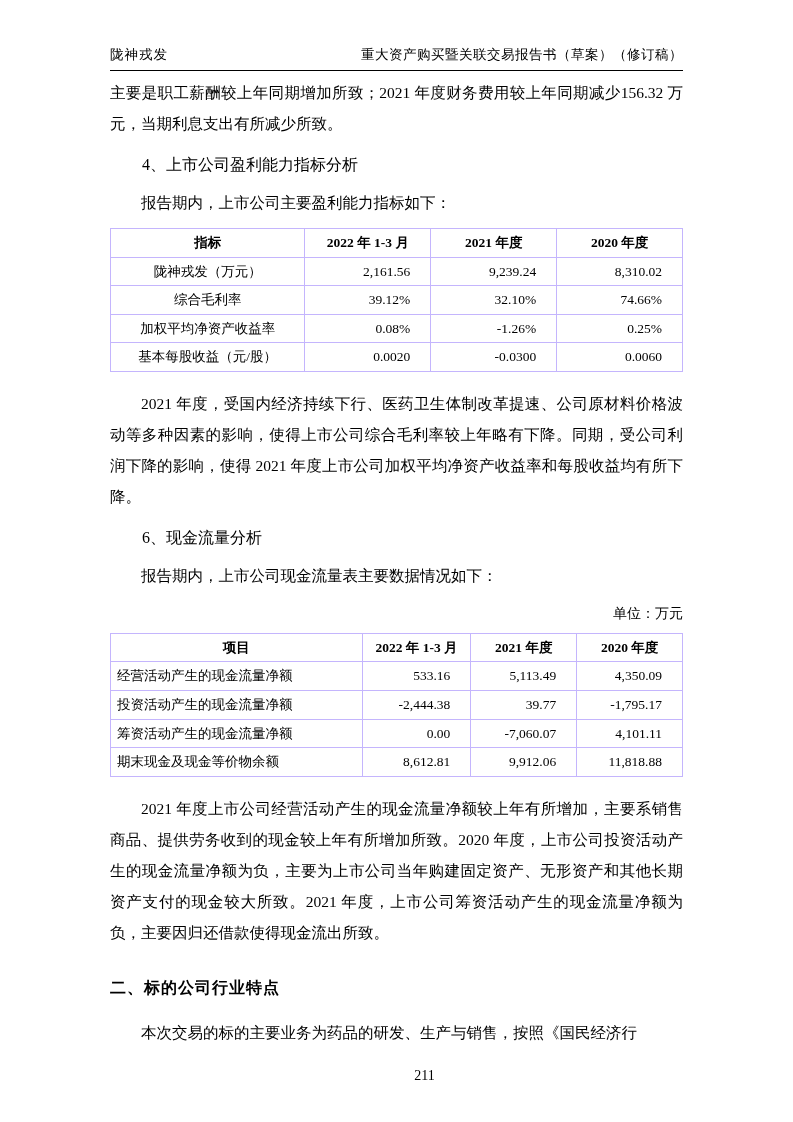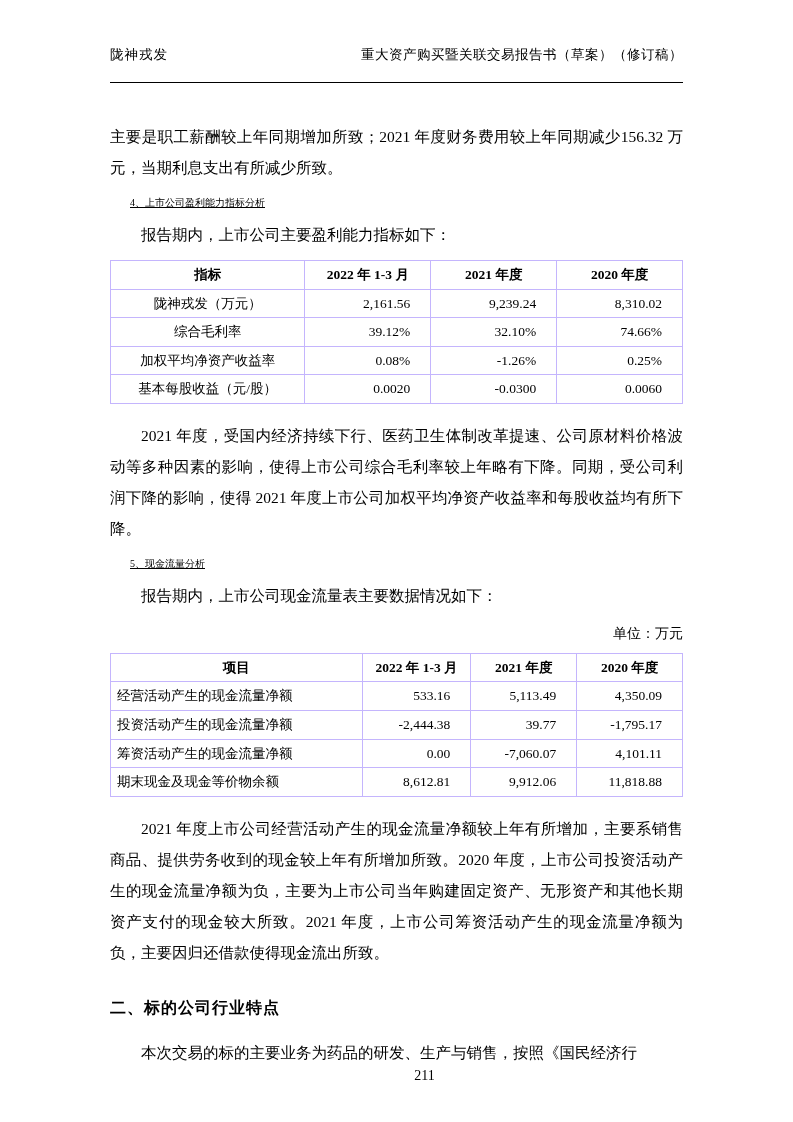--- a/index.html
+++ b/index.html
@@ -18,46 +18,45 @@
     margin: 0 auto;
     background: #ffffff;
     box-sizing: border-box;
     padding: 46px 110px 40px 110px;
   }
   .header {
     display: flex;
     justify-content: space-between;
     align-items: flex-end;
     font-size: 13.5px;
-    padding-bottom: 18px;
+    padding-bottom: 6px;
     border-bottom: 1px solid #000;
-    margin-bottom: 38px;
+    margin-bottom: 6px;
   }
   .header-left {
     letter-spacing: 1px;
   }
   .header-right {
     letter-spacing: 0.5px;
   }
   p.body-text {
     font-size: 15.5px;
     line-height: 2.0;
     margin: 0 0 4px 0;
     text-align: justify;
     text-justify: inter-ideograph;
   }
   p.indent {
     text-indent: 2em;
   }
   p.heading-num {
-    font-size: 10px;
+    font-size: 16px;
     line-height: 2.0;
     margin: 10px 0 6px 0;
     text-indent: 2em;
-    text-decoration: underline;
   }
   h2.section-title {
     font-family: "Liberation Sans", "DejaVu Sans", sans-serif;
     font-size: 16px;
     font-weight: bold;
     letter-spacing: 1px;
     margin: 30px 0 18px 0;
     text-indent: 0;
   }
   .unit-line {
@@ -166,21 +165,21 @@
         <td class="label">基本每股收益（元/股）</td>
         <td class="num">0.0020</td>
         <td class="num">-0.0300</td>
         <td class="num">0.0060</td>
       </tr>
     </tbody>
   </table>
 
   <p class="body-text indent">2021 年度，受国内经济持续下行、医药卫生体制改革提速、公司原材料价格波动等多种因素的影响，使得上市公司综合毛利率较上年略有下降。同期，受公司利润下降的影响，使得 2021 年度上市公司加权平均净资产收益率和每股收益均有所下降。</p>
 
-  <p class="heading-num">5、现金流量分析</p>
+  <p class="heading-num">6、现金流量分析</p>
 
   <p class="body-text indent">报告期内，上市公司现金流量表主要数据情况如下：</p>
 
   <div class="unit-line">单位：万元</div>
 
   <table class="data tbl2">
     <colgroup>
         <col class="c0">
         <col class="c1">
         <col class="c2">

